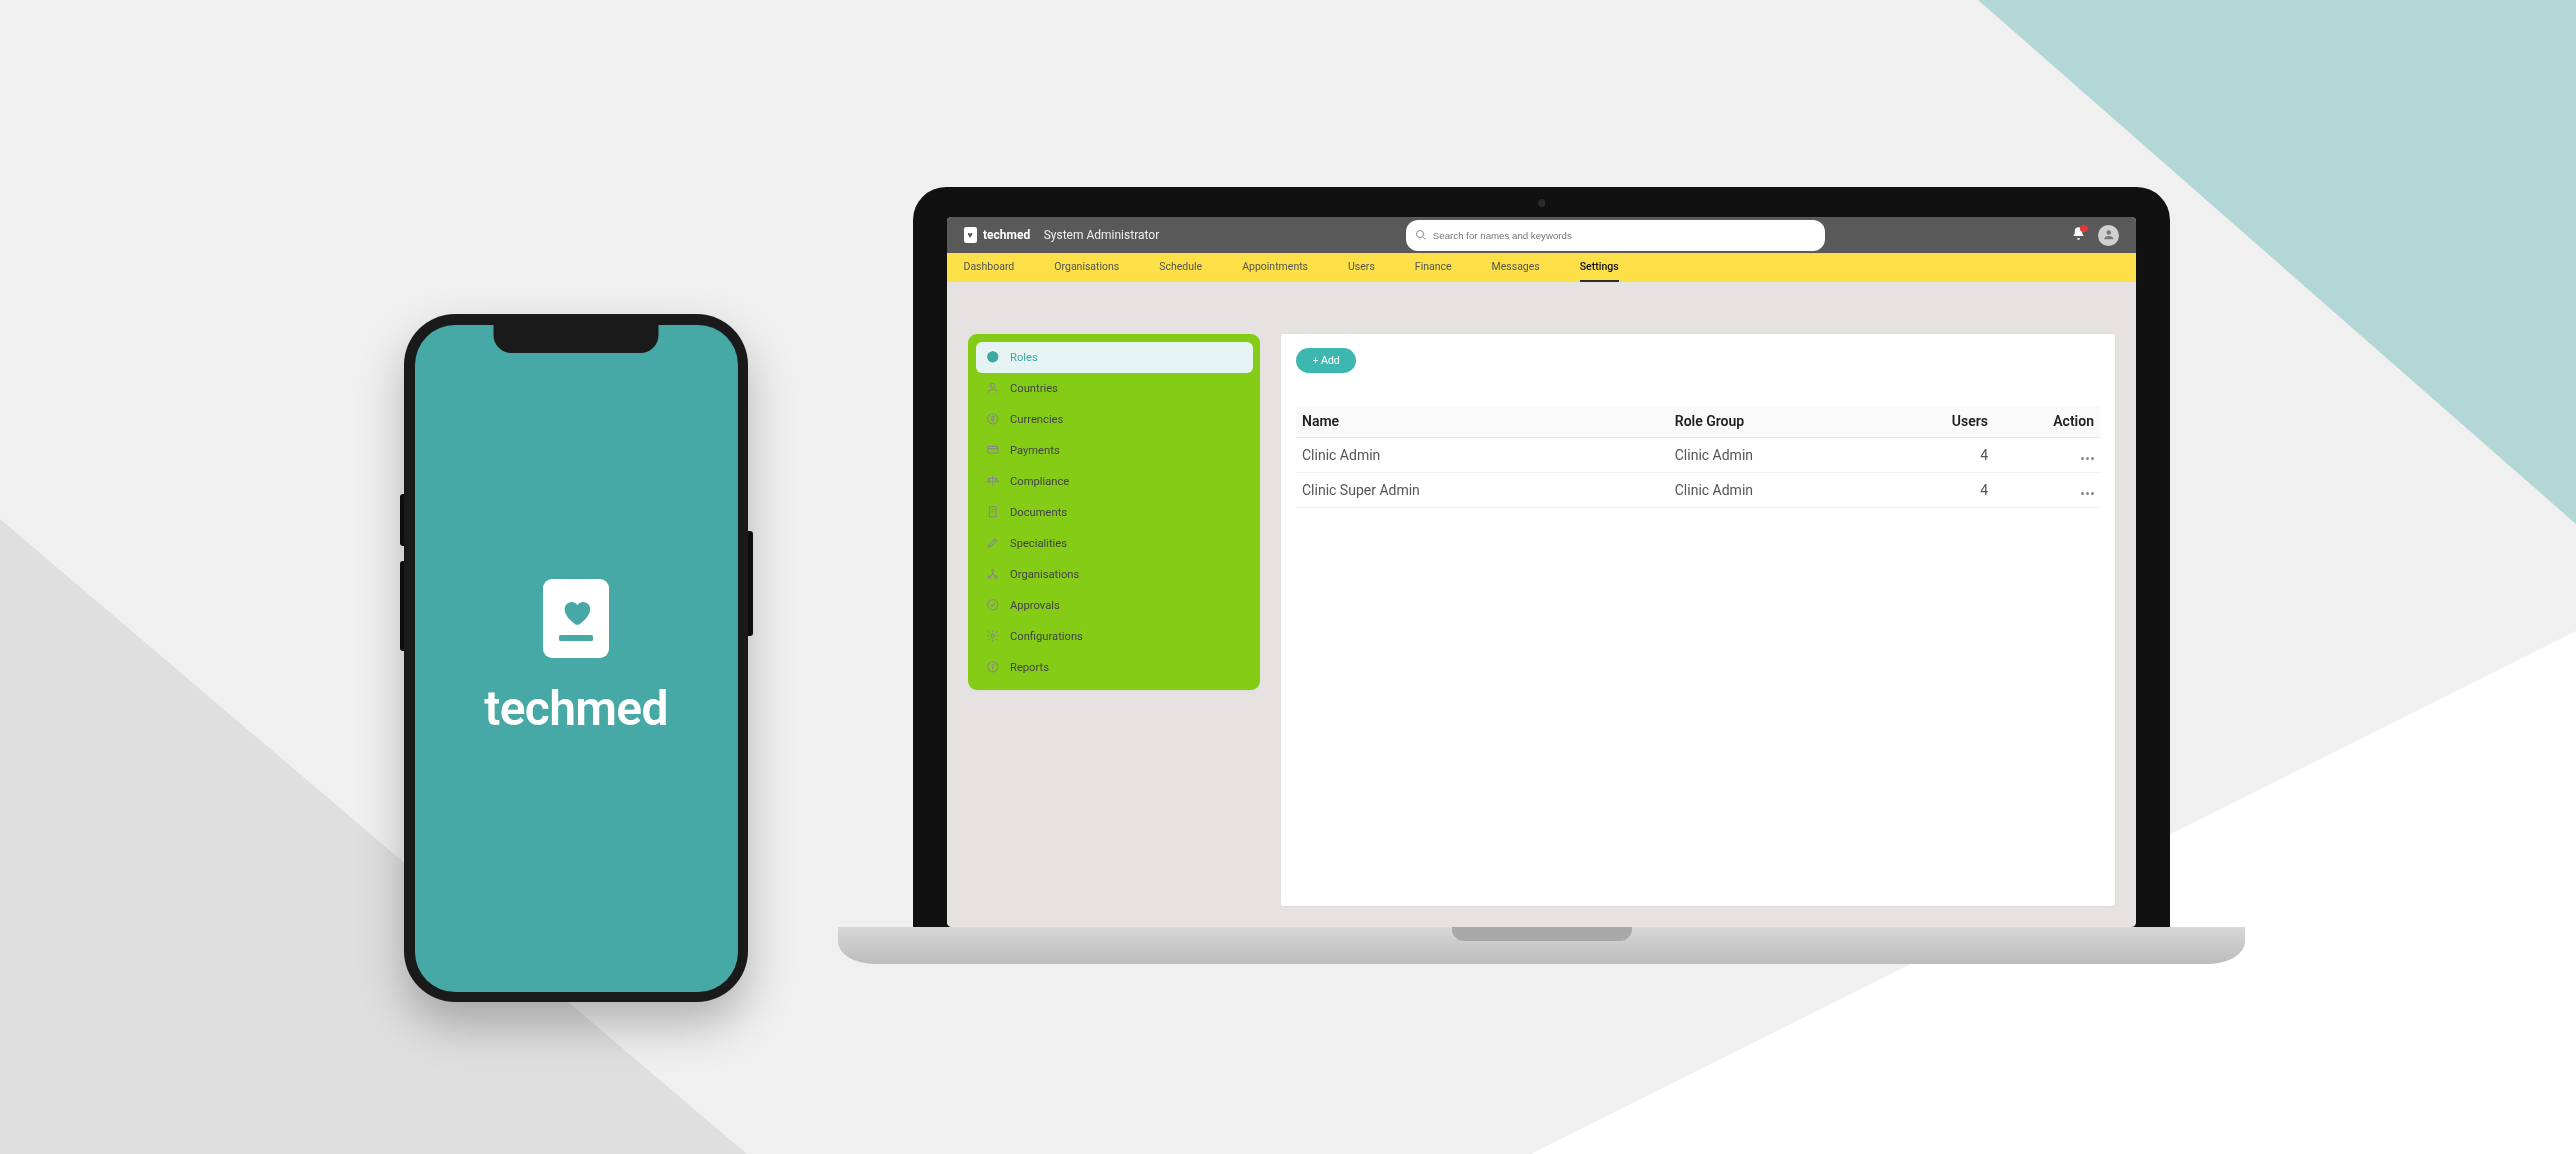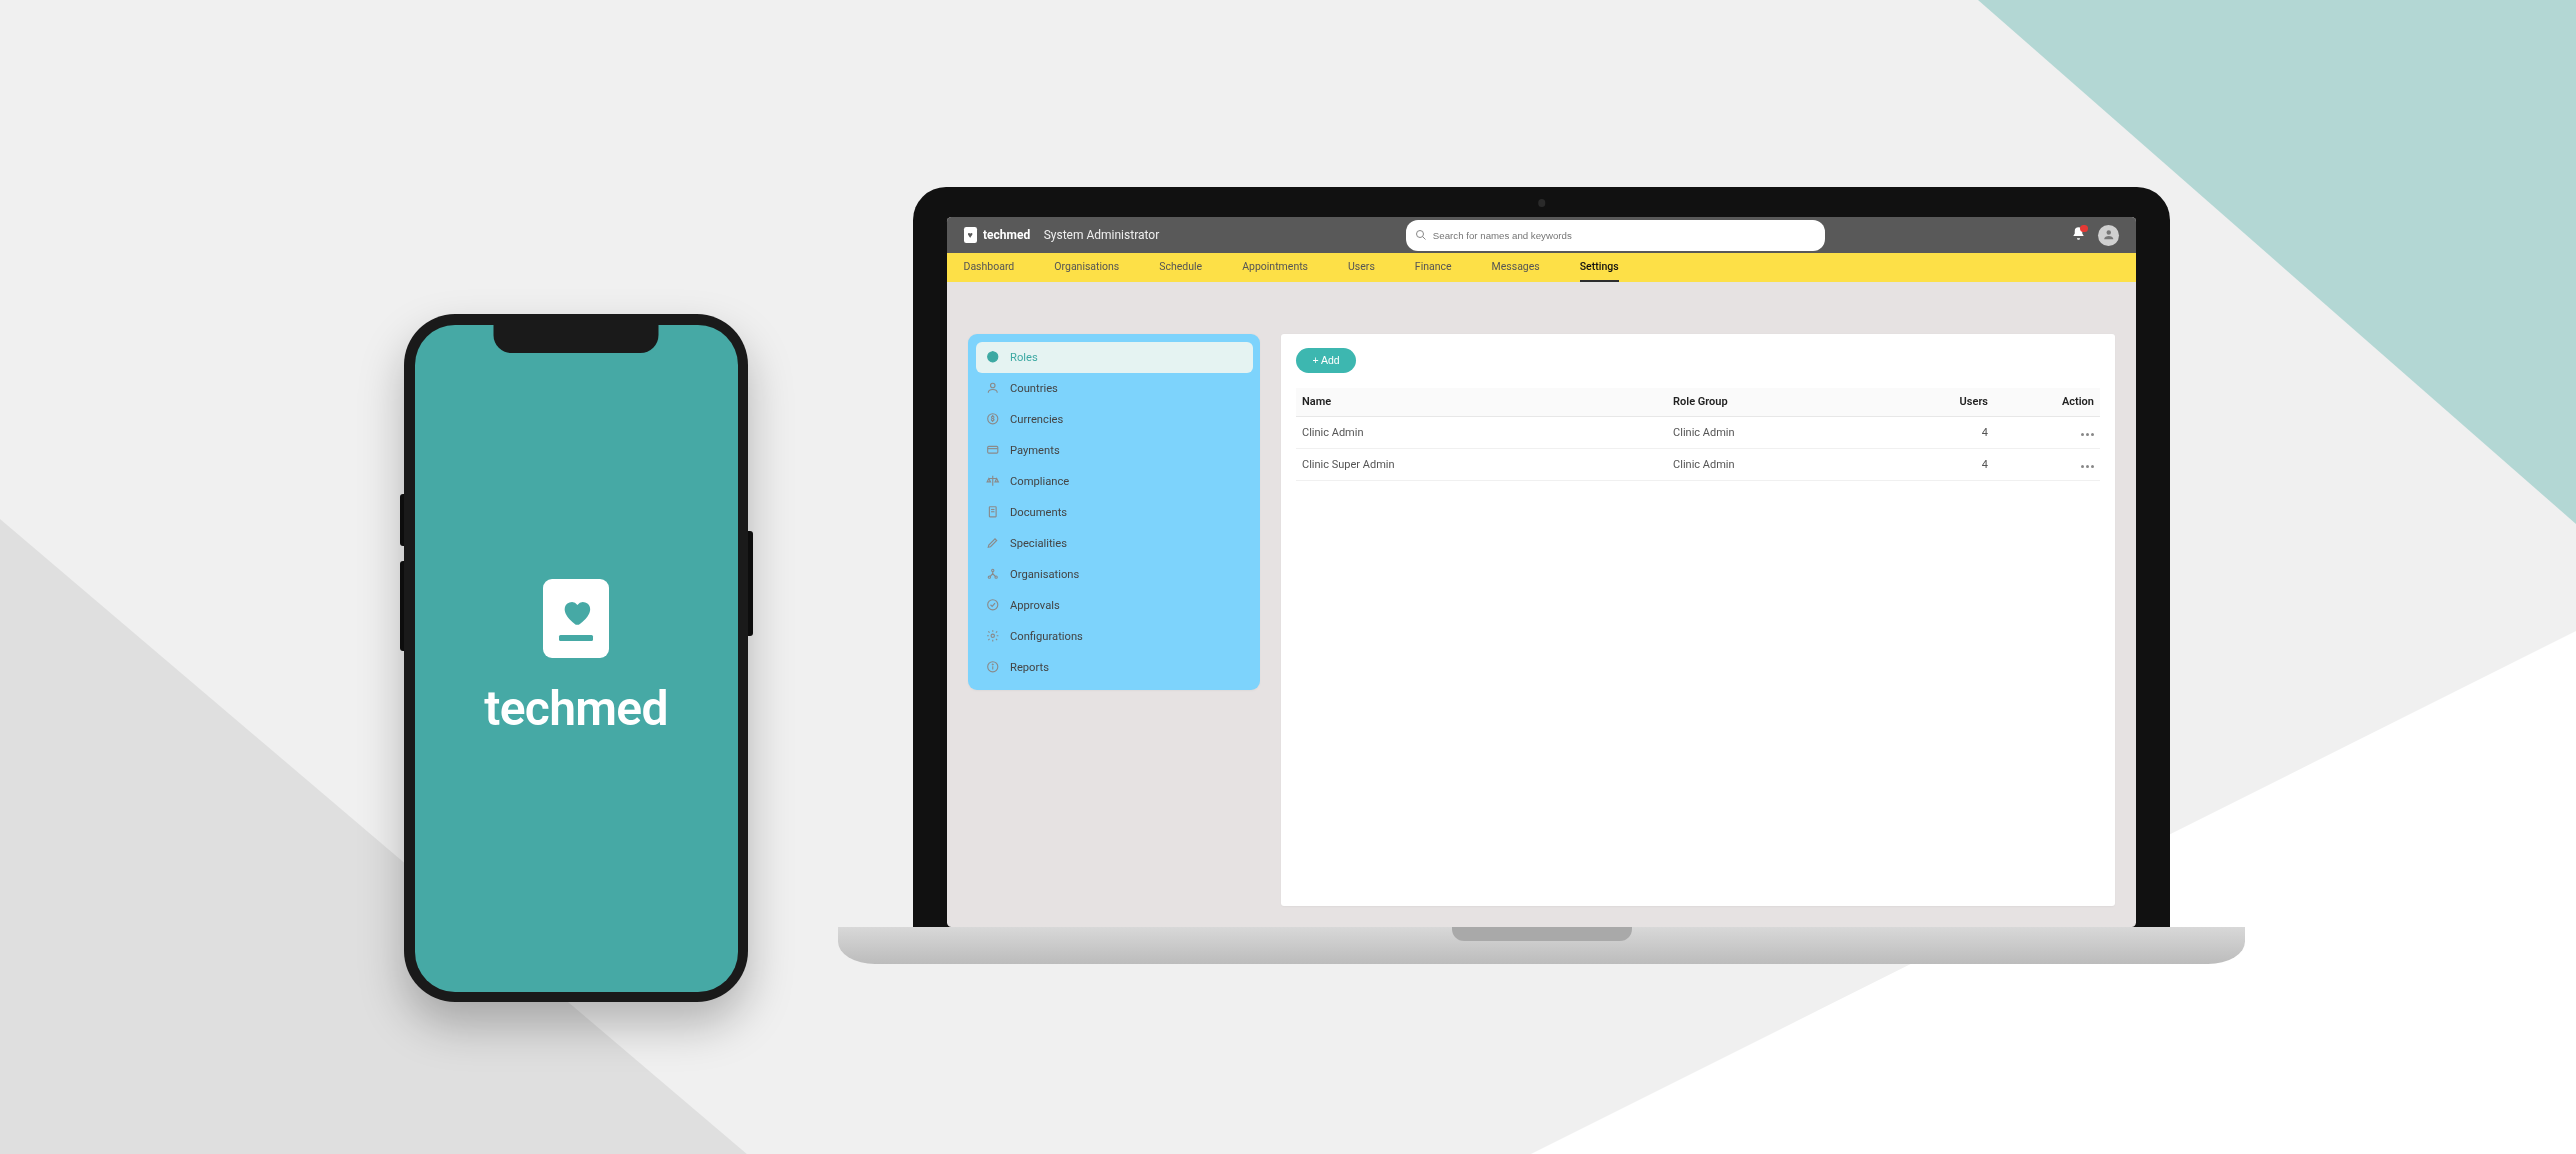--- a/index.html
+++ b/index.html
@@ -249,21 +249,21 @@
 
   .app-body {
     flex: 1;
     display: flex;
     gap: 21px;
     padding: 51px 21px 21px 21px;
   }
 
   .side-card {
     width: 292px;
-    background: #7dd3fc;
+    background: #84cc16;
     border-radius: 9px;
     padding: 7.5px;
     height: fit-content;
     box-shadow: 0 0.7px 2.2px rgba(0,0,0,.04);
   }
   .side-item {
     display: flex;
     align-items: center;
     gap: 10.5px;
     height: 31px;
@@ -292,22 +292,22 @@
     border-radius: 13.5px;
     height: 25.4px;
     padding: 0 16.5px;
     font-size: 10.5px;
     font-weight: 500;
     cursor: pointer;
   }
   table.roles {
     width: 100%;
     border-collapse: collapse;
-    margin-top: 15px;
-    font-size: 11px;
+    margin-top: 33px;
+    font-size: 14px;
   }
   table.roles th {
     text-align: left;
     font-weight: 600;
     color: #222;
     padding: 7.5px 6px;
     border-bottom: 0.7px solid #e7e7e7;
     background: #fafafa;
   }
   table.roles th.users, table.roles td.users { text-align: right; width: 90px; padding-right: 30px;}

